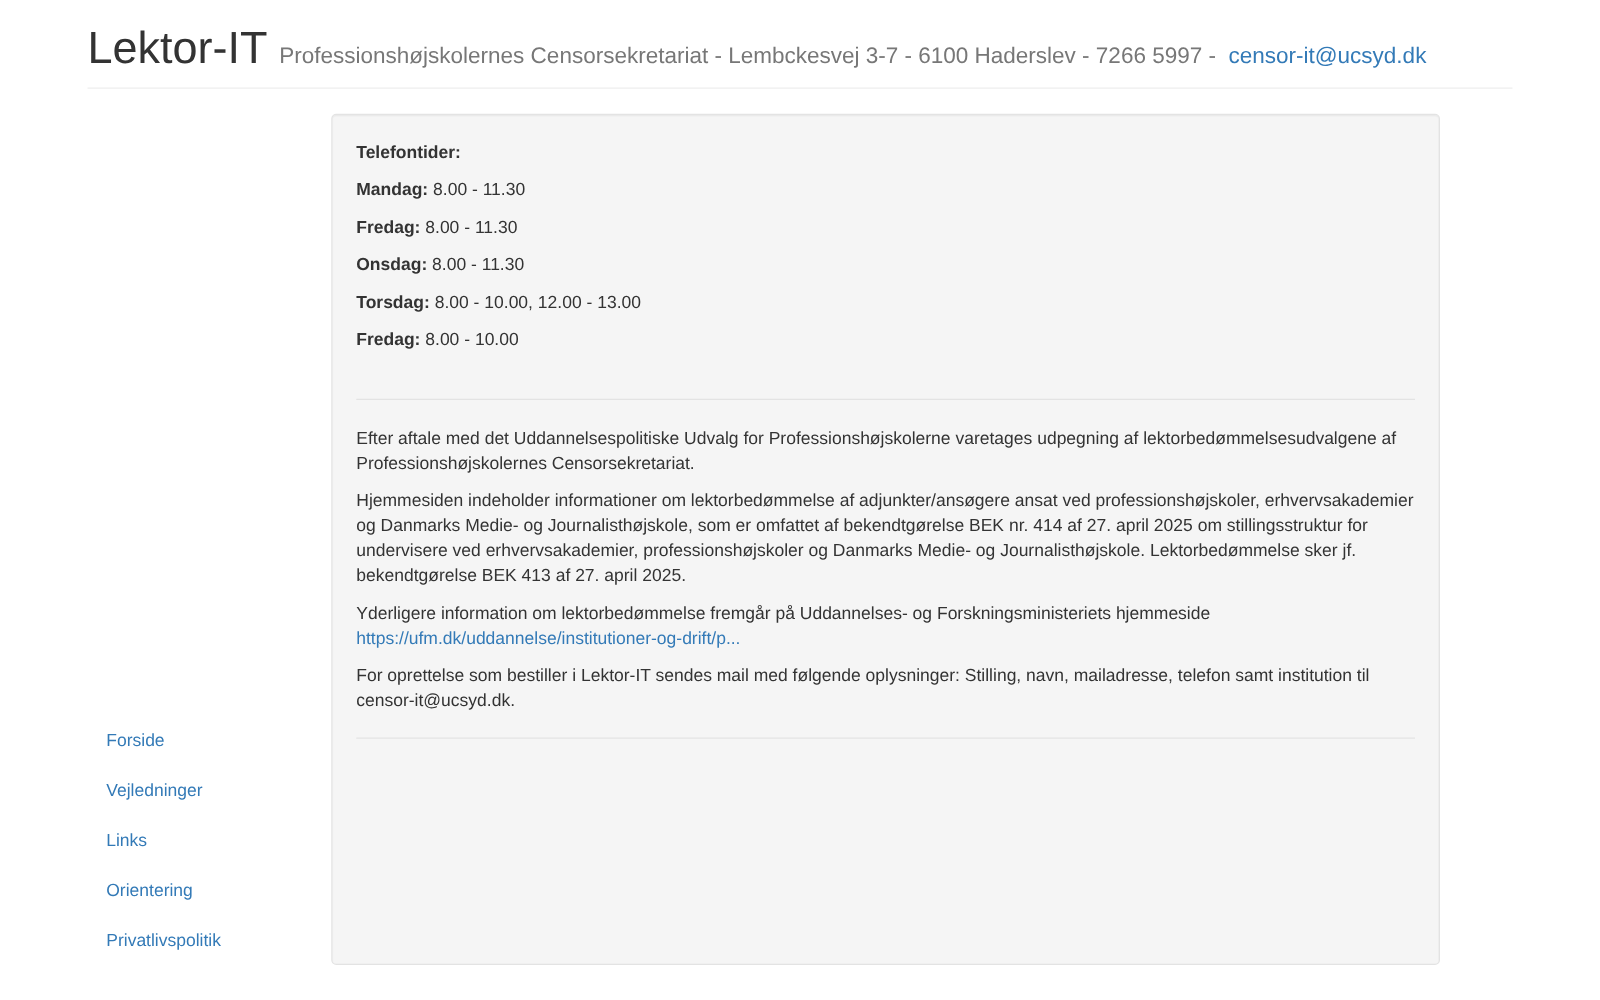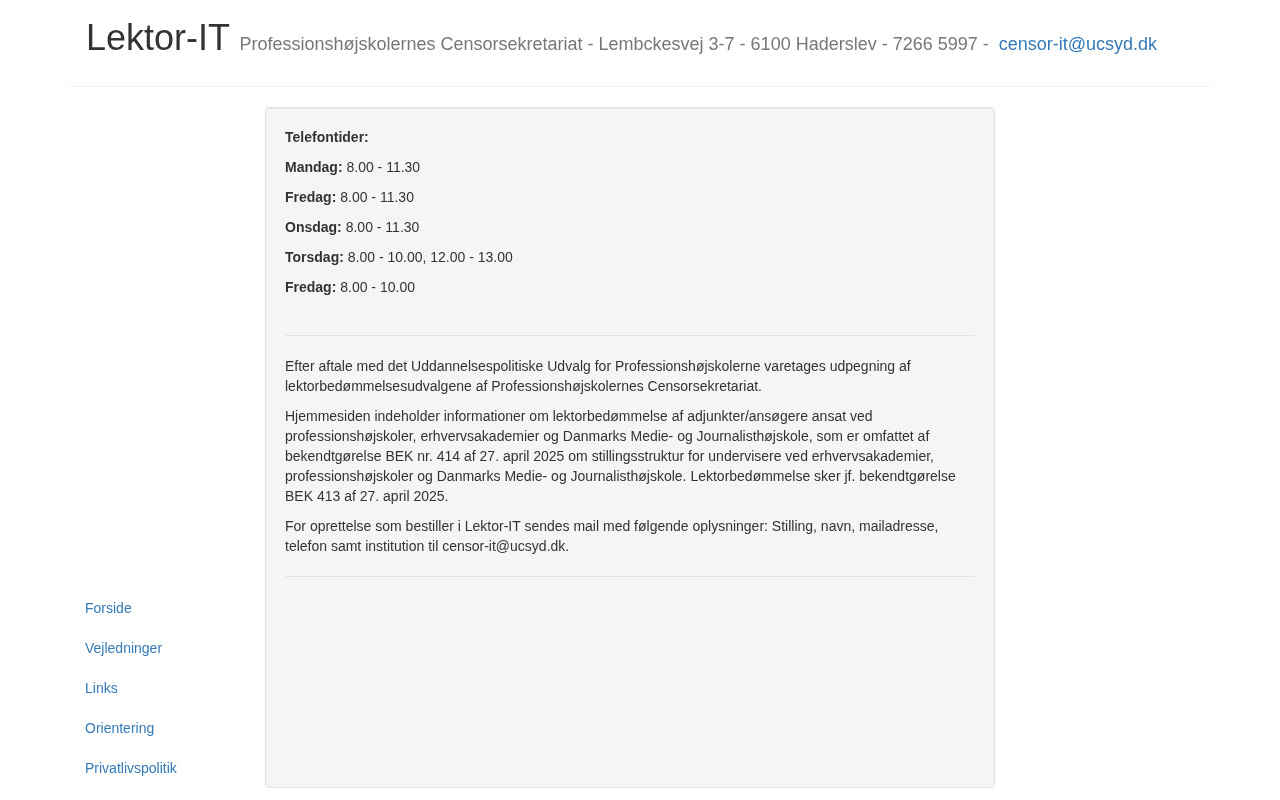--- a/index.html
+++ b/index.html
@@ -14,42 +14,42 @@
   .page { width: 1280px; min-height: 800px; background: #fff; }
   .container { width: 1140px; margin: 0 auto; }
 
   
   .page-header {
     margin: 18px 0 20px 0;
     padding-bottom: 12px;
     border-bottom: 1px solid #eeeeee;
   }
   .page-header h1 {
-    margin: 16px;
+    margin: 0;
     font-size: 36px;
     font-weight: 500;
     line-height: 1.1;
     color: #333;
   }
   .page-header h1 .subtitle {
     font-size: 18px;
     font-weight: 400;
     color: #777777;
     letter-spacing: 0;
   }
   .page-header a.mail-link {
     font-size: 18px;
     color: #337ab7;
     text-decoration: none;
   }
 
   
   .row { display: flex; align-items: flex-end; }
   .col-nav  { width: 195px; flex: none; }
-  .col-main { width: 730px; flex: none; }
+  .col-main { width: 887px; flex: none; }
   .col-gap  { width: 30px;  flex: none; }
   .col-side { width: 165px; flex: none; }
 
   
   ul.nav { list-style: none; margin: 0; padding: 0; }
   ul.nav li a {
     display: block;
     padding: 10px 15px;
     color: #337ab7;
     text-decoration: none;
@@ -173,20 +173,21 @@
           <p><strong class="day-label">Mandag:</strong> <span>8.00 - 11.30</span></p>
           <p><strong class="day-label">Fredag:</strong> <span>8.00 - 11.30</span></p>
           <p><strong class="day-label">Onsdag:</strong> <span>8.00 - 11.30</span></p>
           <p><strong class="day-label">Torsdag:</strong> <span>8.00 - 10.00, 12.00 - 13.00</span></p>
           <p><strong class="day-label">Fredag:</strong> <span>8.00 - 10.00</span></p>
 
           <hr class="hr-first">
 
           <p>Efter aftale med det Uddannelsespolitiske Udvalg for Professionshøjskolerne varetages udpegning af lektorbedømmelsesudvalgene af Professionshøjskolernes Censorsekretariat.</p>
           <p>Hjemmesiden indeholder informationer om lektorbedømmelse af adjunkter/ansøgere ansat ved professionshøjskoler, erhvervsakademier og Danmarks Medie- og Journalisthøjskole, som er omfattet af bekendtgørelse BEK nr. 414 af 27. april 2025 om stillingsstruktur for undervisere ved erhvervsakademier, professionshøjskoler og Danmarks Medie- og Journalisthøjskole. Lektorbedømmelse sker jf. bekendtgørelse BEK 413 af 27. april 2025.</p>
+          <p><span>Yderligere information om lektorbedømmelse fremgår på Uddannelses- og Forskningsministeriets hjemmeside</span> <a href="#" class="content-link">https://ufm.dk/uddannelse/institutioner-og-drift/p...</a></p>
           <p>For oprettelse som bestiller i Lektor-IT sendes mail med følgende oplysninger: Stilling, navn, mailadresse, telefon samt institution til censor-it@ucsyd.dk.</p>
 
           <hr>
 
         </div>
       </div>
 
       <div class="col-gap"></div>
 
 

